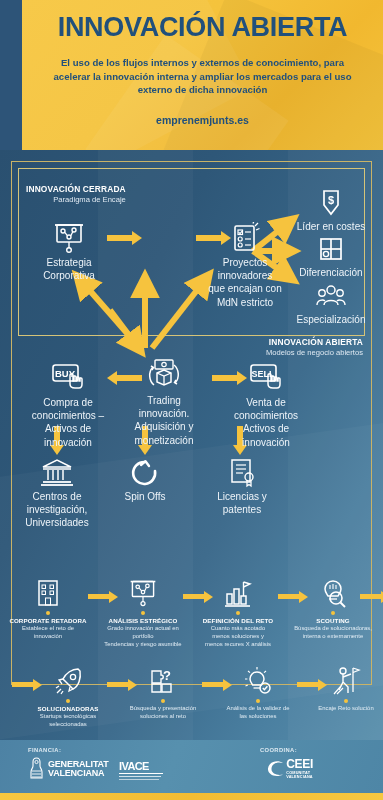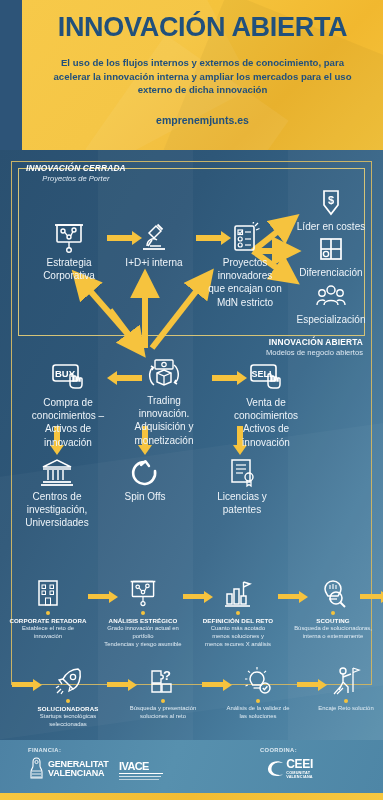--- a/index.html
+++ b/index.html
@@ -112,21 +112,21 @@
     font-size: 8.4px;
     font-weight: bold;
     letter-spacing: 0.15px;
     line-height: 1.25;
   }
   .sec-label .t2 {
     color: #dfe9f2;
     font-size: 7.6px;
     line-height: 1.3;
   }
-  .lbl-closed { top: 13px; left: 26px; text-align: center; font-style: italic; }
+  .lbl-closed { top: 34px; left: 26px; text-align: right; }
   .lbl-open { top: 187px; right: 20px; text-align: right; }
 
   
   .node {
     position: absolute;
     text-align: center;
     z-index: 5;
   }
   .node .cap {
     color: #eef4f9;
@@ -274,21 +274,21 @@
     <div class="diag"></div>
   </div>
 
   <div class="content">
 
     <div class="outer-frame"></div>
     <div class="closed-frame"></div>
 
     <div class="sec-label lbl-closed">
       <div class="t1">INNOVACIÓN CERRADA</div>
-      <div class="t2">Proyectos de Porter</div>
+      <div class="t2">Paradigma de Encaje</div>
     </div>
     <div class="sec-label lbl-open">
       <div class="t1">INNOVACIÓN ABIERTA</div>
       <div class="t2">Modelos de negocio abiertos</div>
     </div>
 
     <svg class="svg-layer" viewBox="0 0 383 643">
       <defs>
         <marker id="ah" markerWidth="5" markerHeight="5" refX="3.4" refY="2.5" orient="auto">
           <path d="M0,0 L5,2.5 L0,5 z" fill="#f6c33e"></path>
@@ -316,31 +316,20 @@
         <path d="M12.8,10.4 L15.4,13.6 M18.8,13.8 L20.8,9.8" stroke="#fff" stroke-width="1.3"></path>
         <line x1="17" y1="20" x2="17" y2="26" stroke="#fff" stroke-width="1.4"></line>
         <circle cx="17" cy="28" r="2.3" fill="none" stroke="#fff" stroke-width="1.4"></circle>
       </svg>
       <div class="cap">Estrategia
 Corporativa</div>
     </div>
 
     <div class="arrow ar-h" style="top:85px;left:107px;width:26px;"></div>
 
-    <div class="node" style="top:72px;left:118px;width:72px;">
-      <svg class="ic" width="34" height="32" viewBox="0 0 34 32">
-        <path d="M19,4 L24,9 L17,16 L12,11 Z" fill="none" stroke="#fff" stroke-width="1.5"></path>
-        <line x1="20.5" y1="2.5" x2="25.5" y2="7.5" stroke="#fff" stroke-width="1.8"></line>
-        <path d="M15,18 L11,24" stroke="#fff" stroke-width="1.5"></path>
-        <path d="M10,24 C10,18 16,15 20,18" fill="none" stroke="#fff" stroke-width="1.5"></path>
-        <line x1="6" y1="27" x2="28" y2="27" stroke="#fff" stroke-width="1.8"></line>
-        <line x1="13" y1="24" x2="24" y2="24" stroke="#fff" stroke-width="1.5"></line>
-      </svg>
-      <div class="cap">I+D+i interna</div>
-    </div>
 
     <div class="arrow ar-h" style="top:85px;left:196px;width:26px;"></div>
 
     <div class="node" style="top:72px;left:200px;width:90px;">
       <svg class="ic" width="32" height="32" viewBox="0 0 32 32">
         <rect x="6" y="4" width="19" height="24" rx="1.5" fill="none" stroke="#fff" stroke-width="1.6"></rect>
         <rect x="9" y="8" width="4.5" height="4.5" fill="none" stroke="#fff" stroke-width="1.2"></rect>
         <path d="M9.6,10.2 L11,11.6 L13.8,8.4" stroke="#fff" stroke-width="1.2" fill="none"></path>
         <circle cx="11.2" cy="17" r="2" fill="none" stroke="#fff" stroke-width="1.2"></circle>
         <circle cx="11.2" cy="23" r="2" fill="none" stroke="#fff" stroke-width="1.2"></circle>

